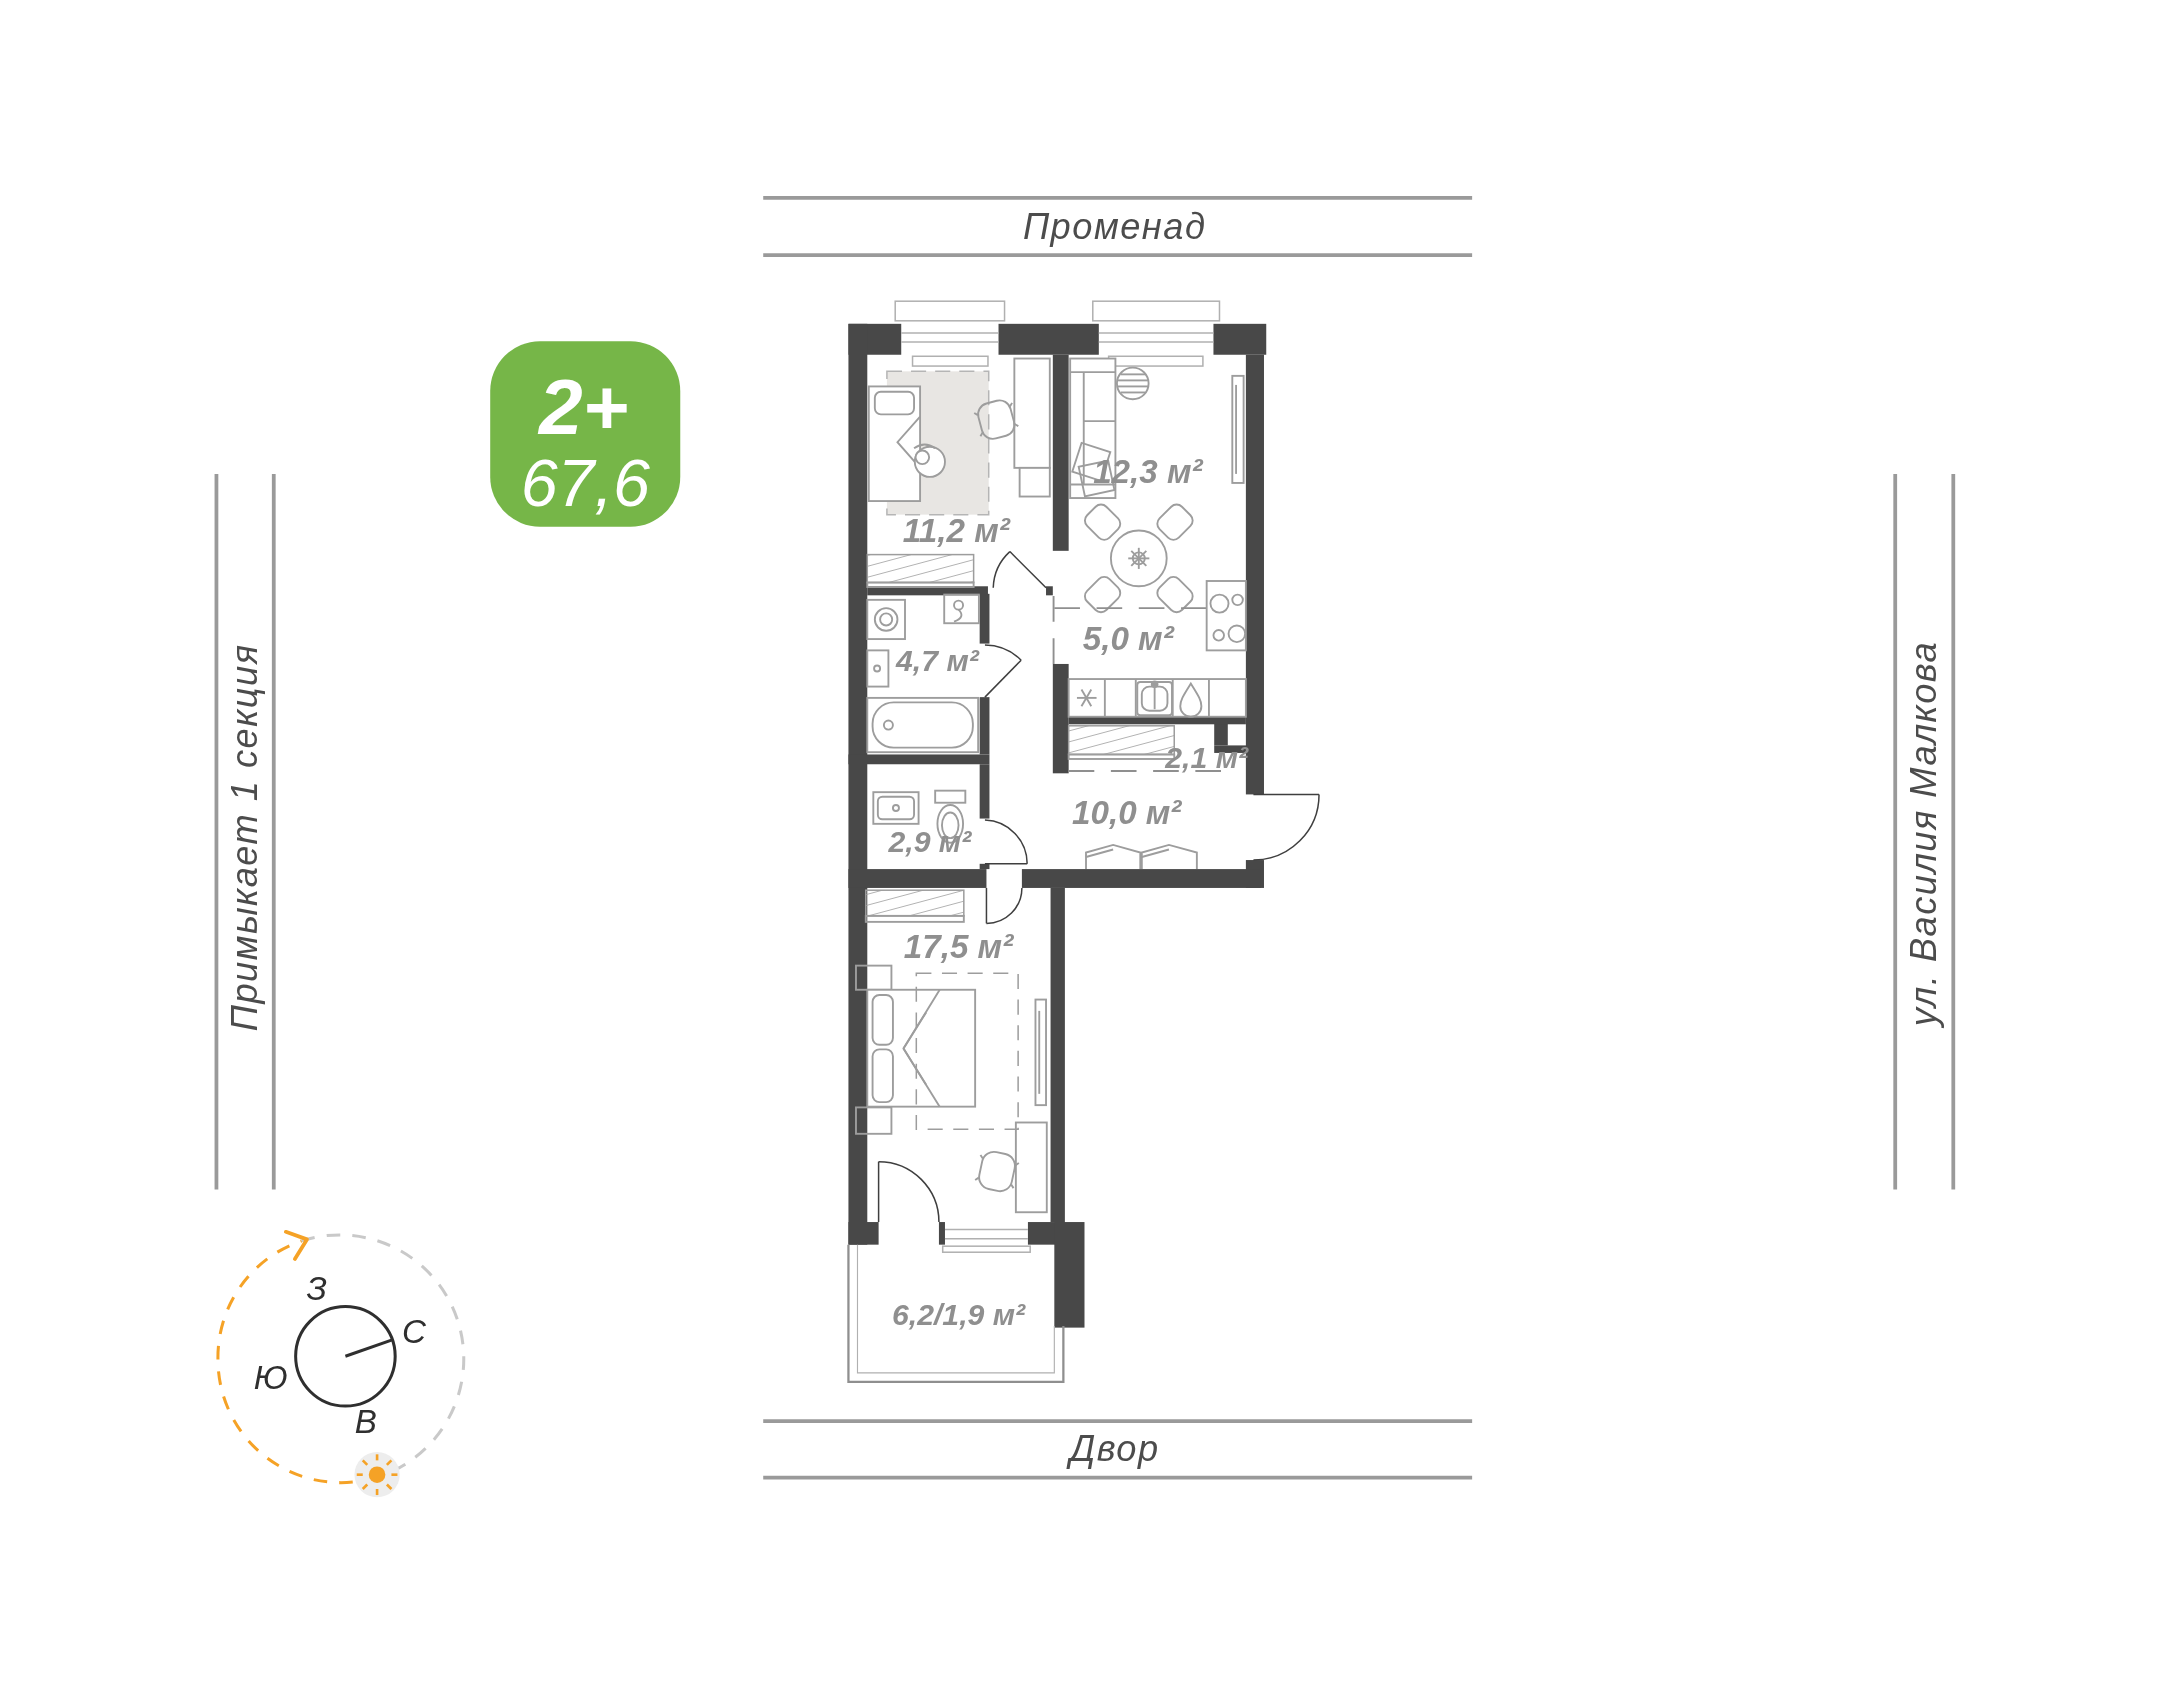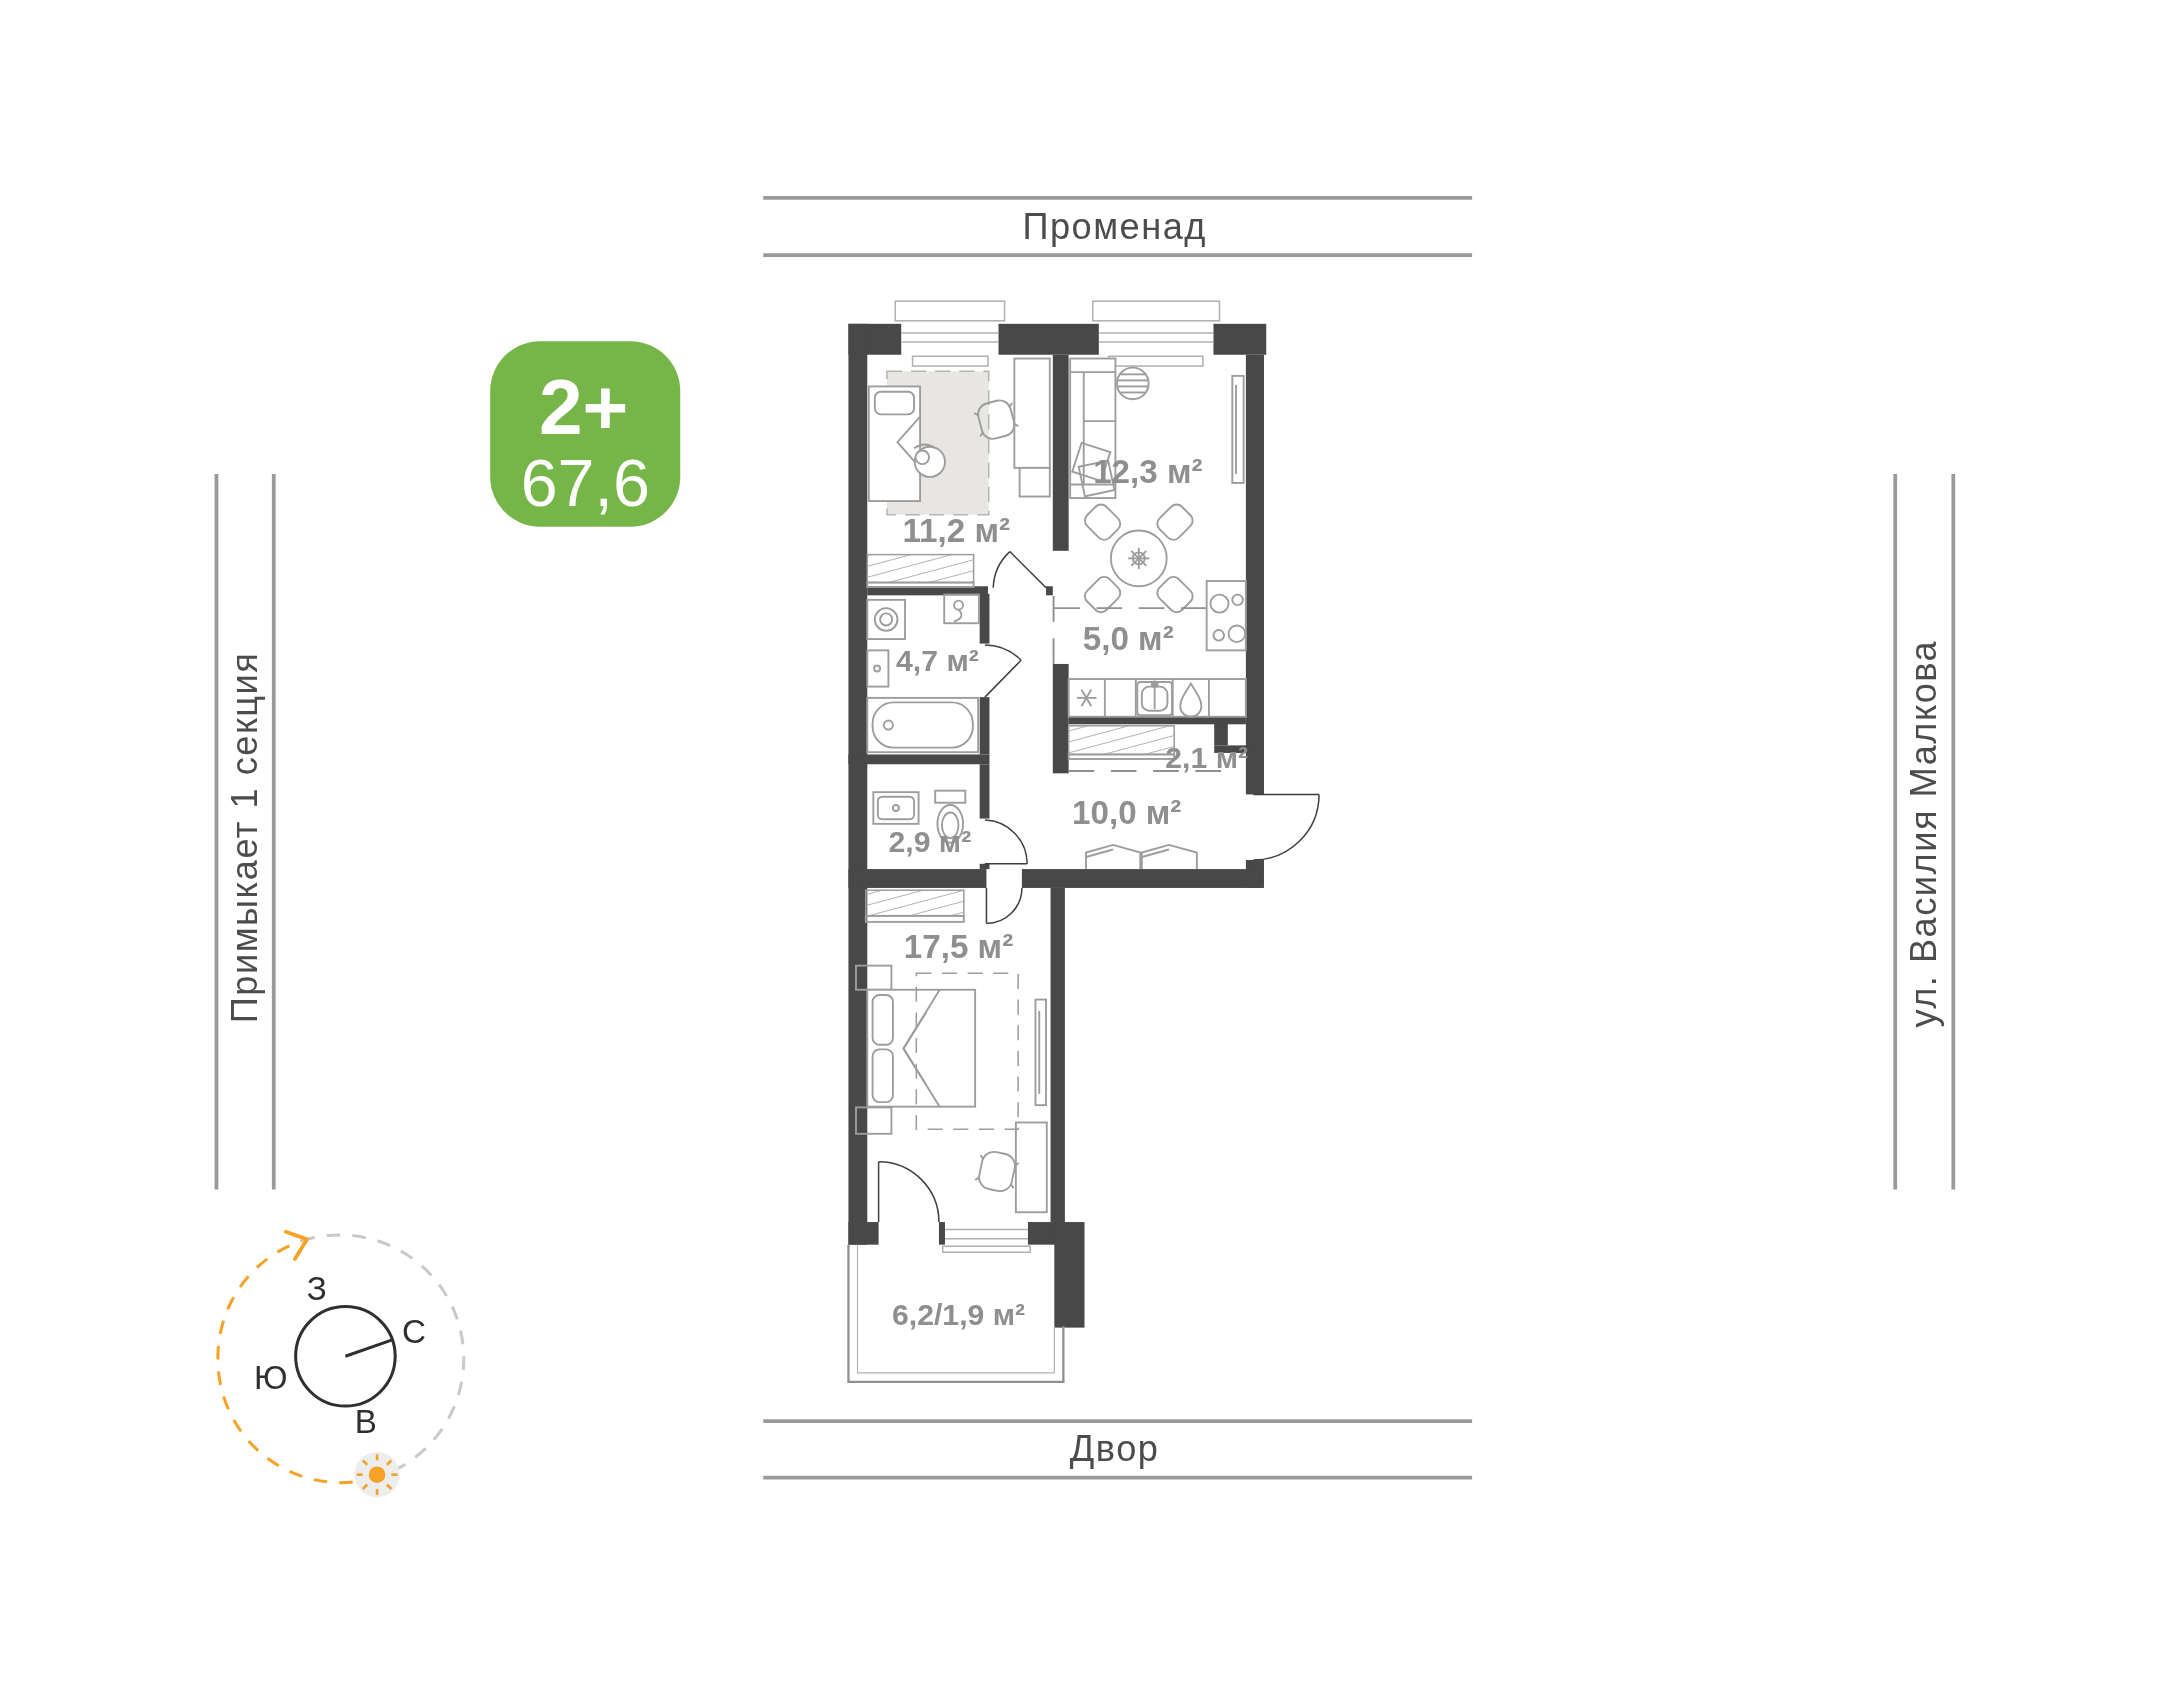--- a/index.html
+++ b/index.html
@@ -1,17 +1,17 @@
 <!DOCTYPE html>
 <html style="font-size:12px"><head>
 <meta charset="utf-8">
 <style>
   html,body{margin:0;padding:0;background:#ffffff;}
   .page{position:relative;width:2172px;height:1705px;background:#ffffff;overflow:hidden;
-        font-family:"Liberation Sans", sans-serif;}
+        font-family:"Liberation Sans", sans-serif;font-style:italic;}
   svg{position:absolute;left:0;top:0;}
   text{font-family:"Liberation Sans", sans-serif;}
   .street-label{font-size:48px;fill:#4c4c4c;letter-spacing:2px;}
   .area-label{font-size:44px;font-weight:700;fill:#8f8f8f;}
   .area-label-sm{font-size:40px;font-weight:700;fill:#8f8f8f;}
   .badge-type{font-size:104px;font-weight:700;fill:#ffffff;}
   .badge-area{font-size:88px;font-weight:400;fill:#ffffff;}
   .compass-letter{font-size:44px;fill:#2f2f2f;}
   .wall{fill:#484848;}
   .furn{stroke:#9d9d9d;stroke-width:2.5;fill:none;}

